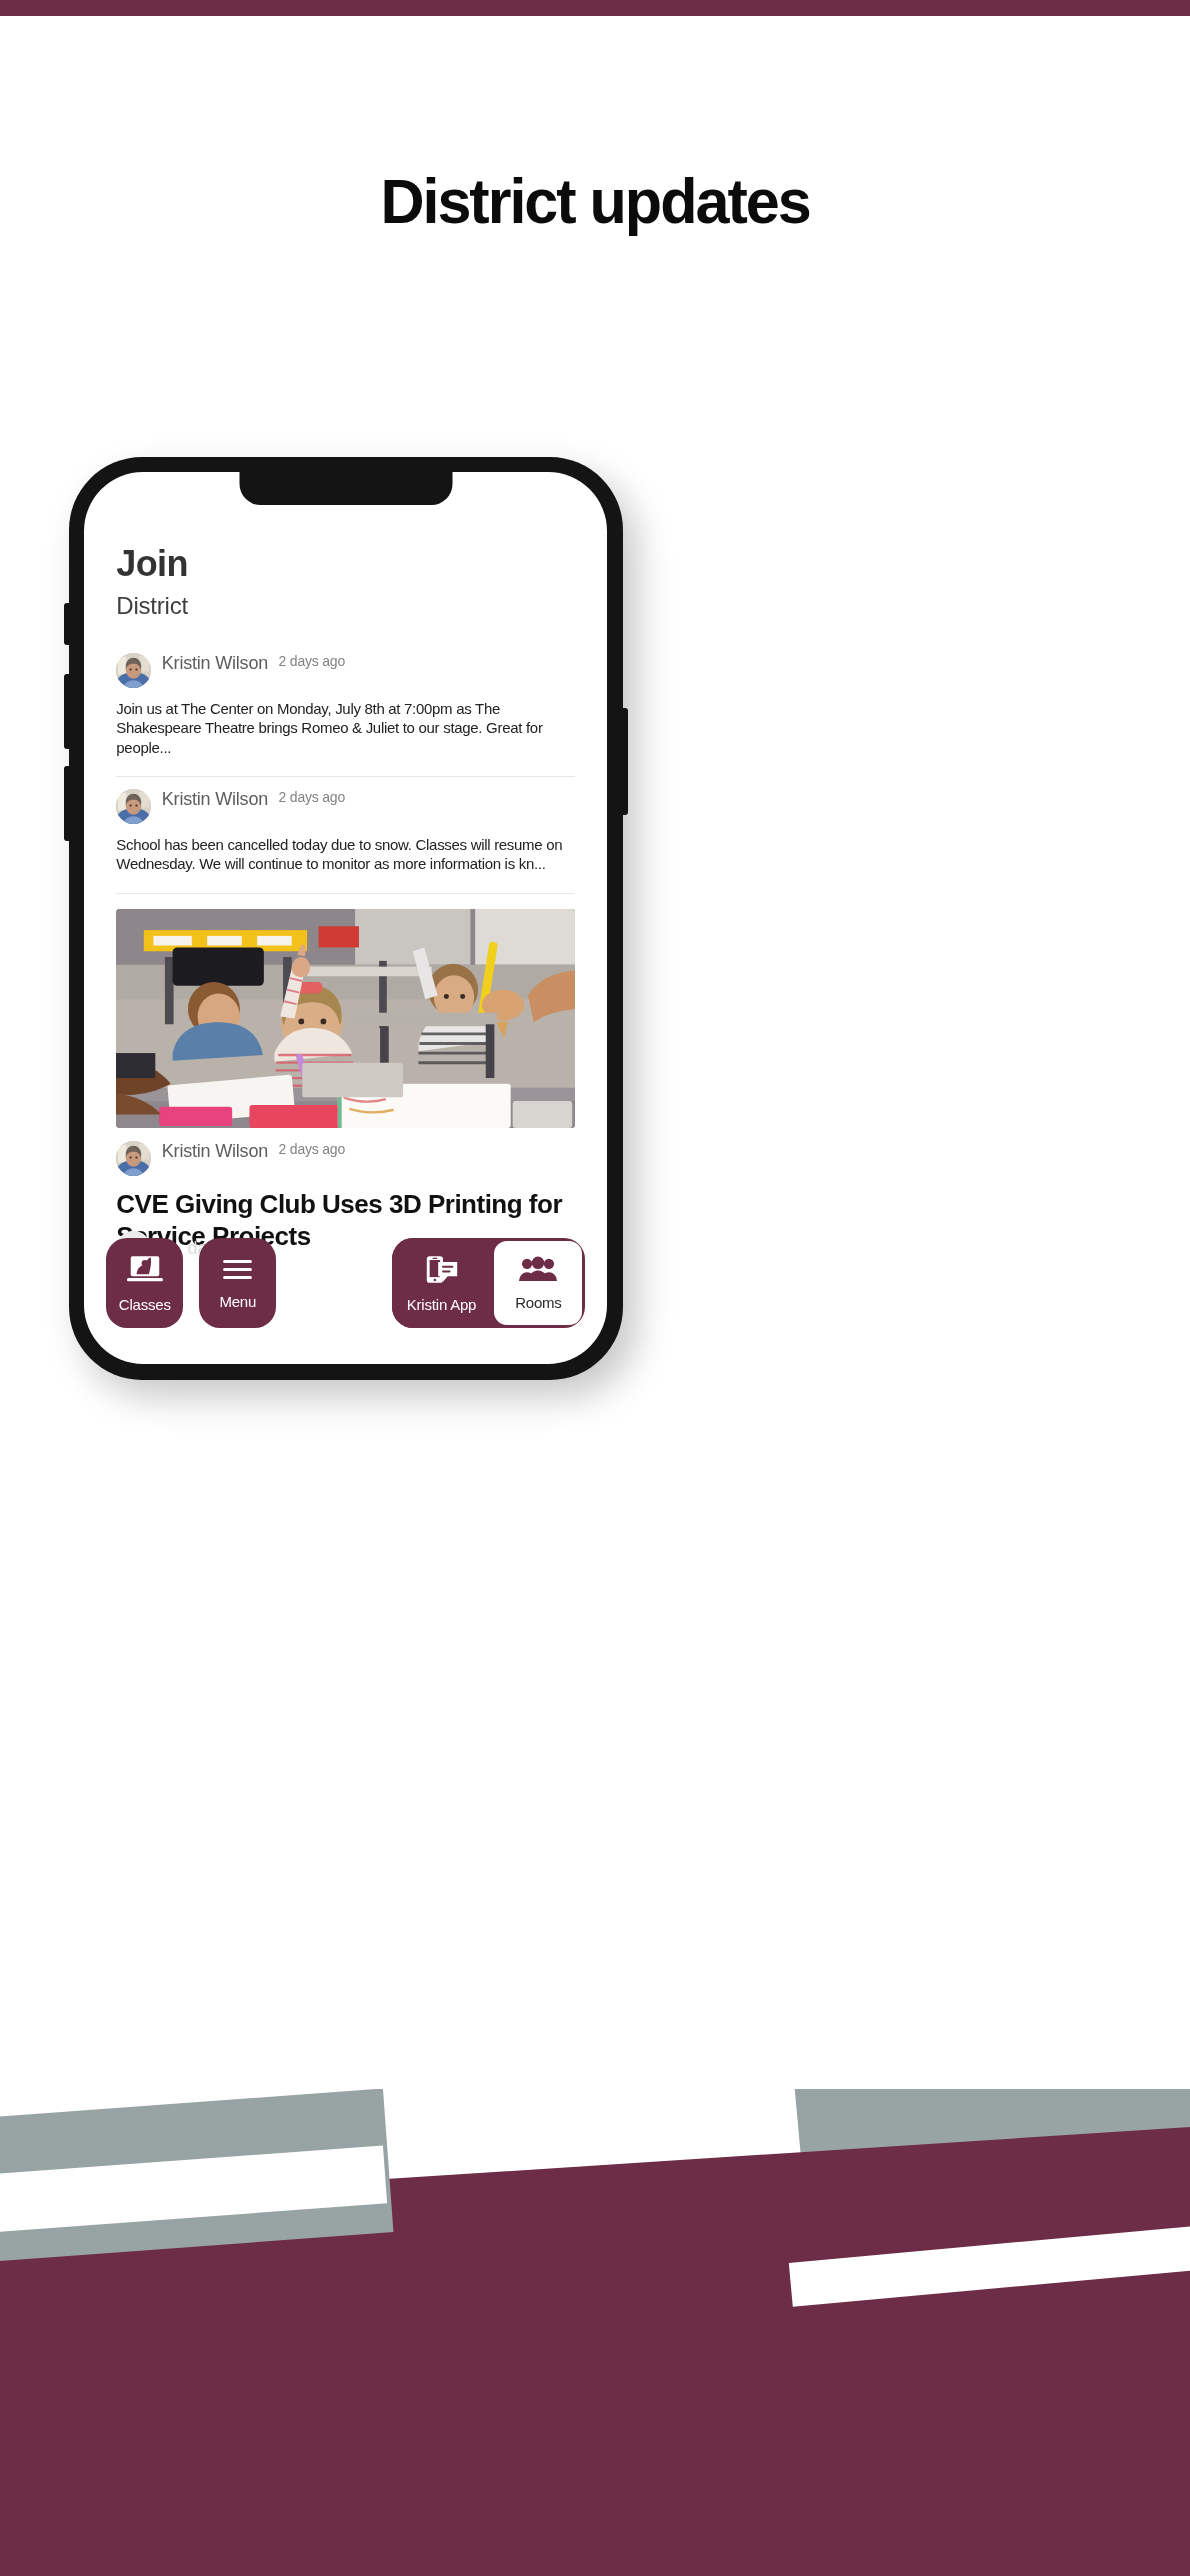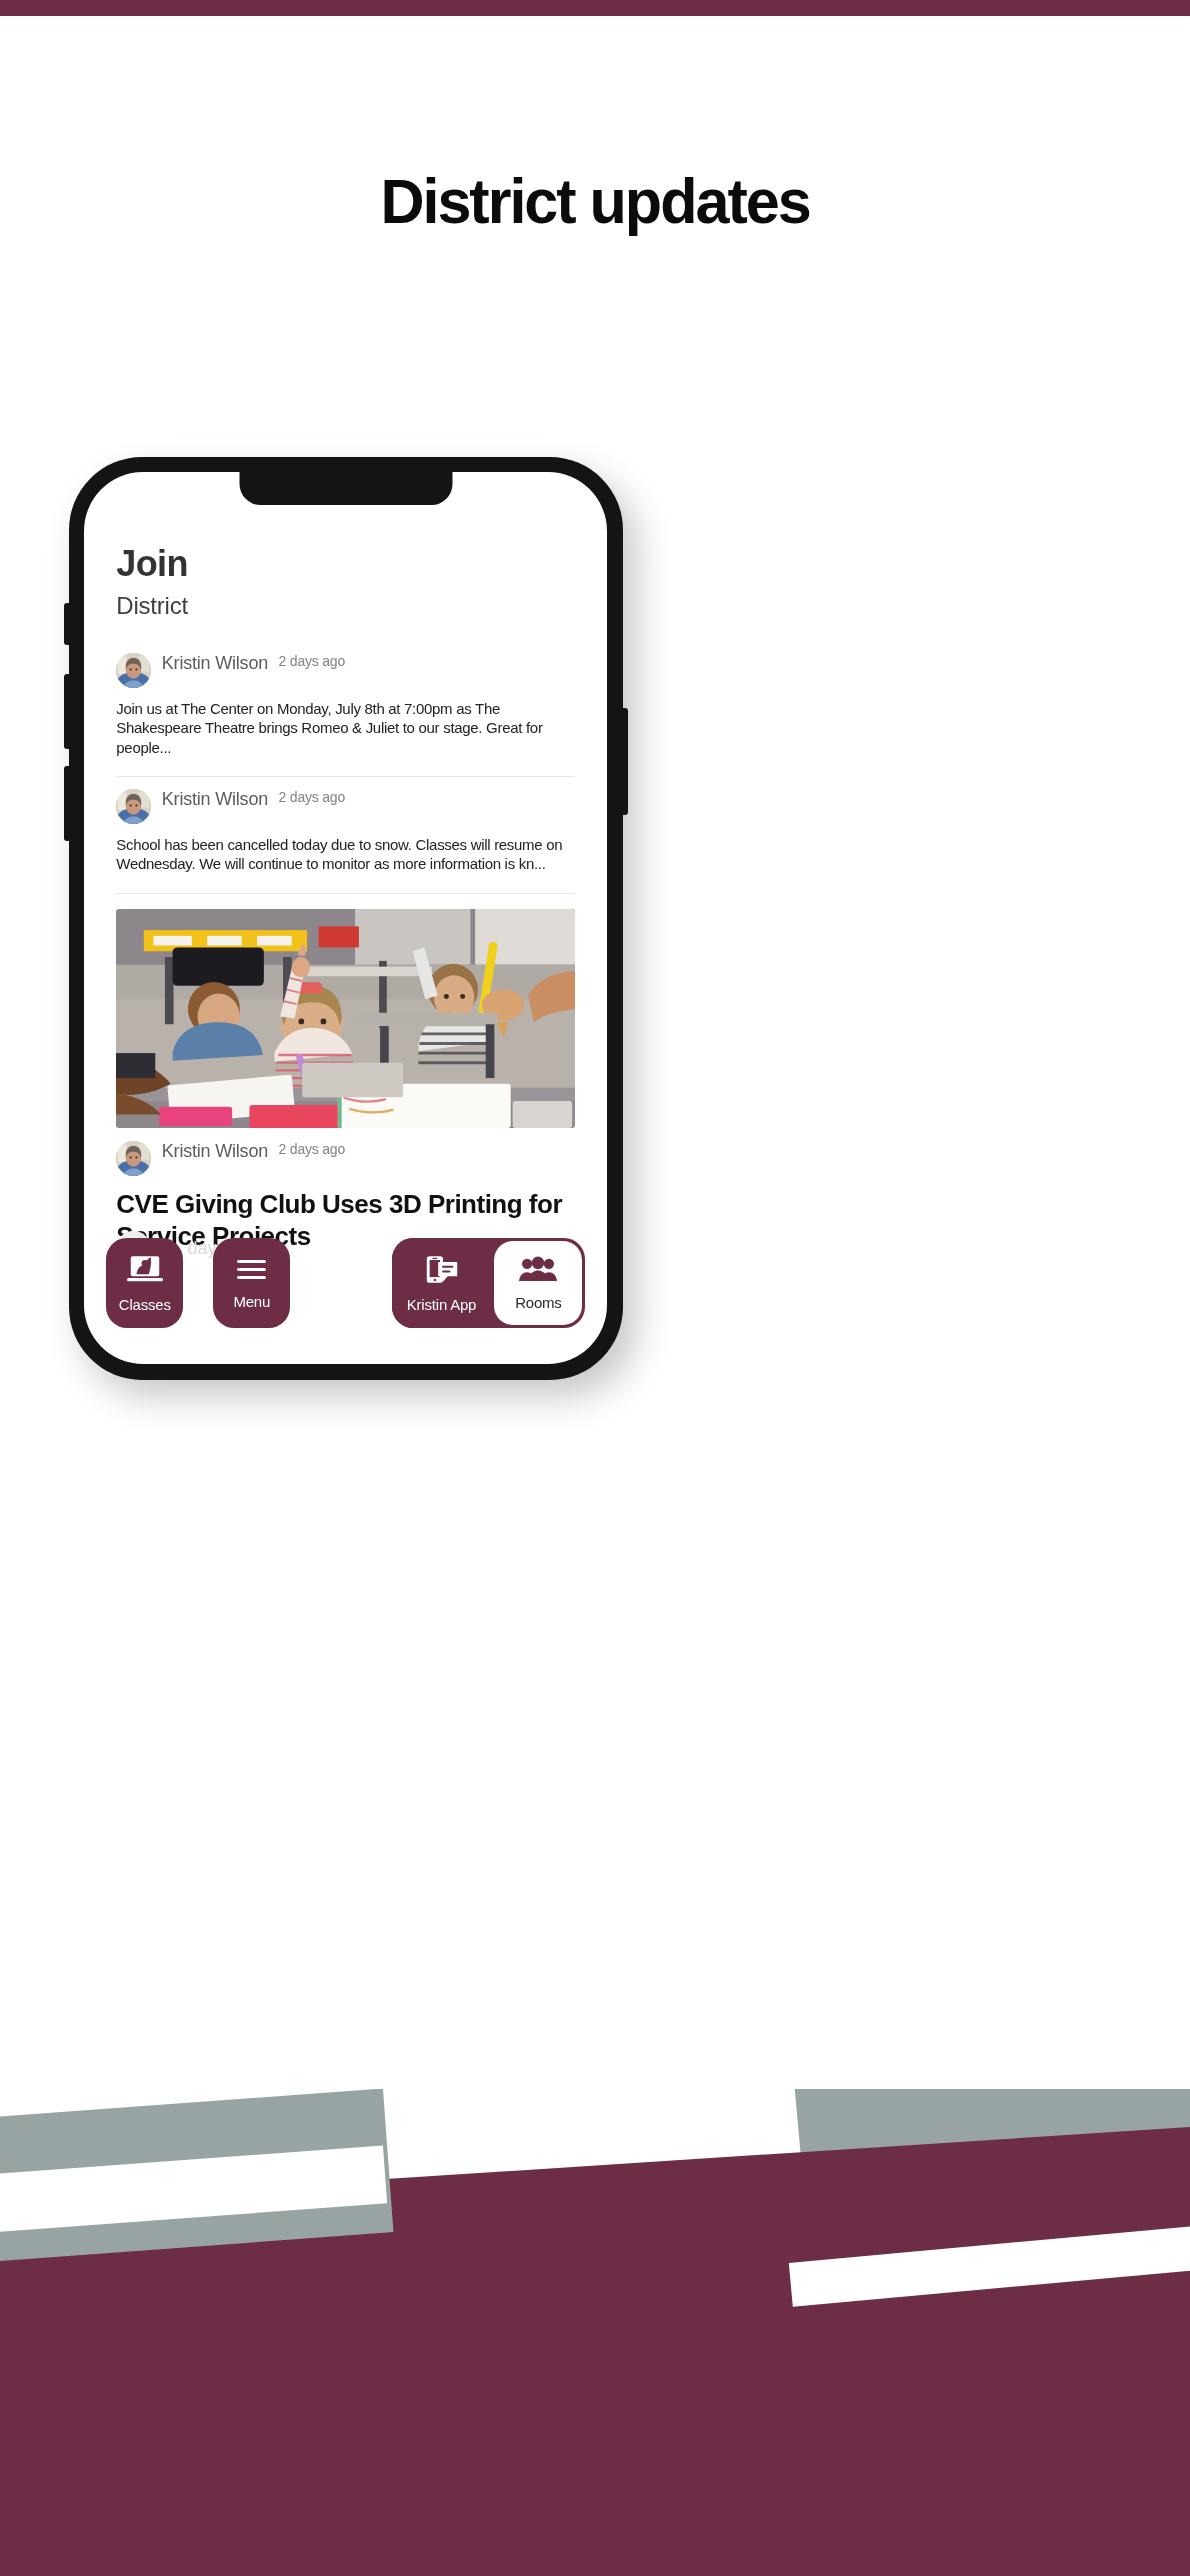--- a/index.html
+++ b/index.html
@@ -234,21 +234,21 @@
   
   .nav {
     position: absolute;
     left: 0; right: 0;
     bottom: 36px;
     padding: 0 22px;
     display: flex;
     align-items: flex-end;
     z-index: 15;
   }
-  .nav-left { display: flex; gap: 30px; }
+  .nav-left { display: flex; gap: 16px; }
   .nav-right {
     margin-left: auto;
     display: flex;
     background: #6E2D46;
     border-radius: 21px;
     padding: 0;
     align-items: stretch;
   }
   .nav-btn {
     width: 77px;
@@ -264,21 +264,21 @@
   }
   .nav-btn .lbl {
     font-size: 15px;
     letter-spacing: -0.2px;
     line-height: 1;
   }
   .nav-btn.wide { width: 100px; }
   .nav-btn.active {
     background: #ffffff;
     color: #2a2a2a;
-    border-radius: 19px;
+    border-radius: 13px;
     margin: 2.9px;
     width: 88px;
     height: 84px;
   }
   .nav-icon { display: block; }
 
   .faded-line {
     position: absolute;
     left: 32px; right: 32px;
     bottom: 98px;

